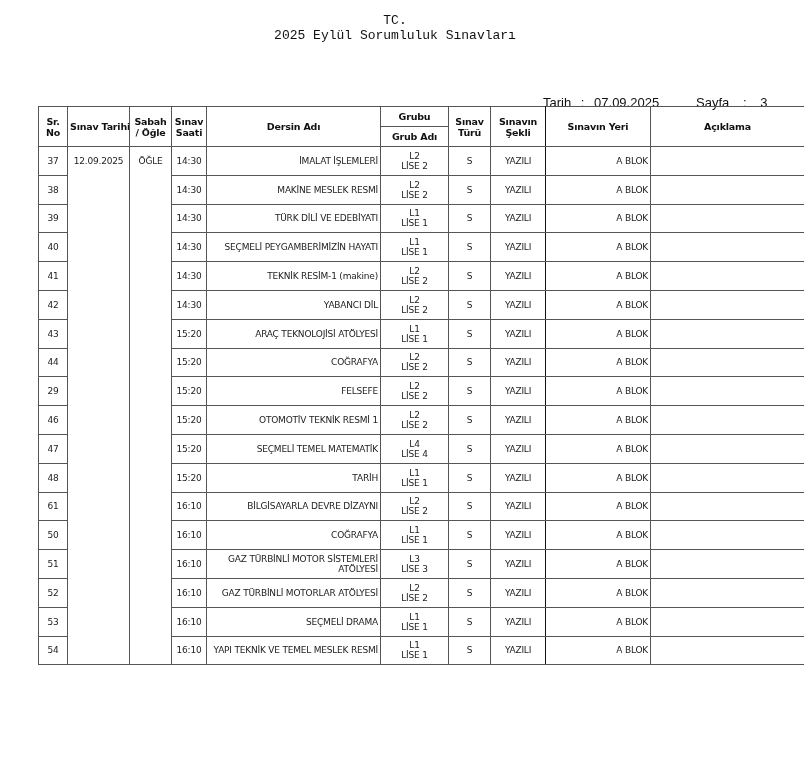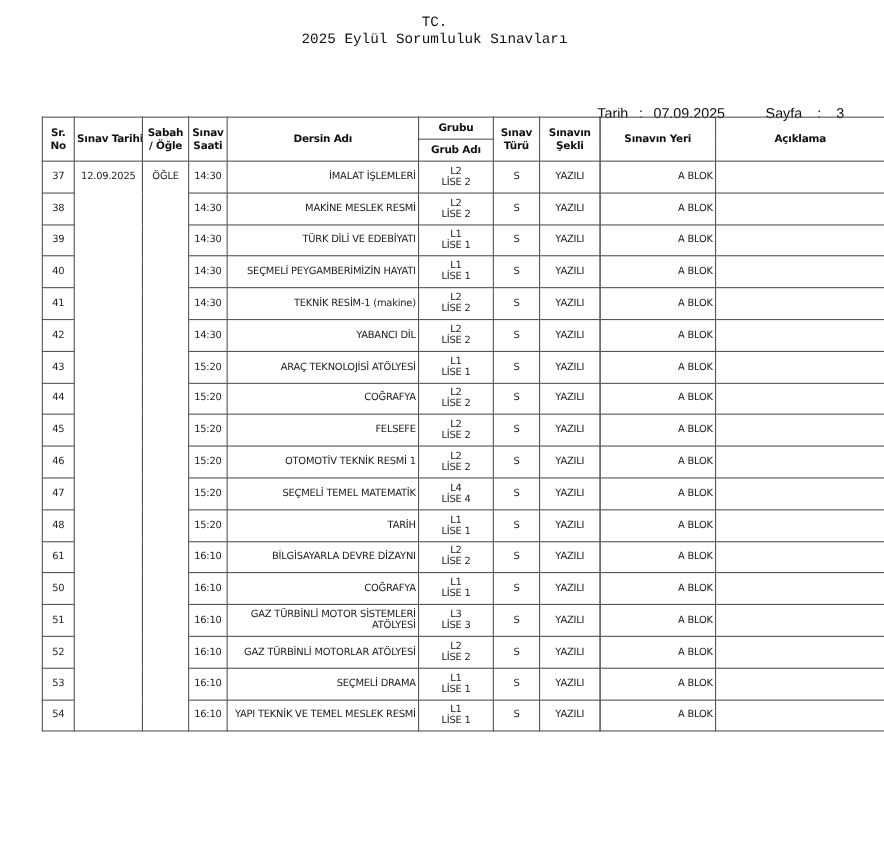--- a/index.html
+++ b/index.html
@@ -168,21 +168,21 @@
         <td class="grp">
           <div>L2</div>
           <div>LİSE 2</div>
         </td>
         <td class="c">S</td>
         <td class="c thick">YAZILI</td>
         <td class="l">A BLOK</td>
         <td class="l"></td>
       </tr>
       <tr>
-        <td class="c">45</td>
+        <td class="c">29</td>
         <td class="c">15:20</td>
         <td class="l wrap">FELSEFE</td>
         <td class="grp">
           <div>L2</div>
           <div>LİSE 2</div>
         </td>
         <td class="c">S</td>
         <td class="c thick">YAZILI</td>
         <td class="l">A BLOK</td>
         <td class="l"></td>

